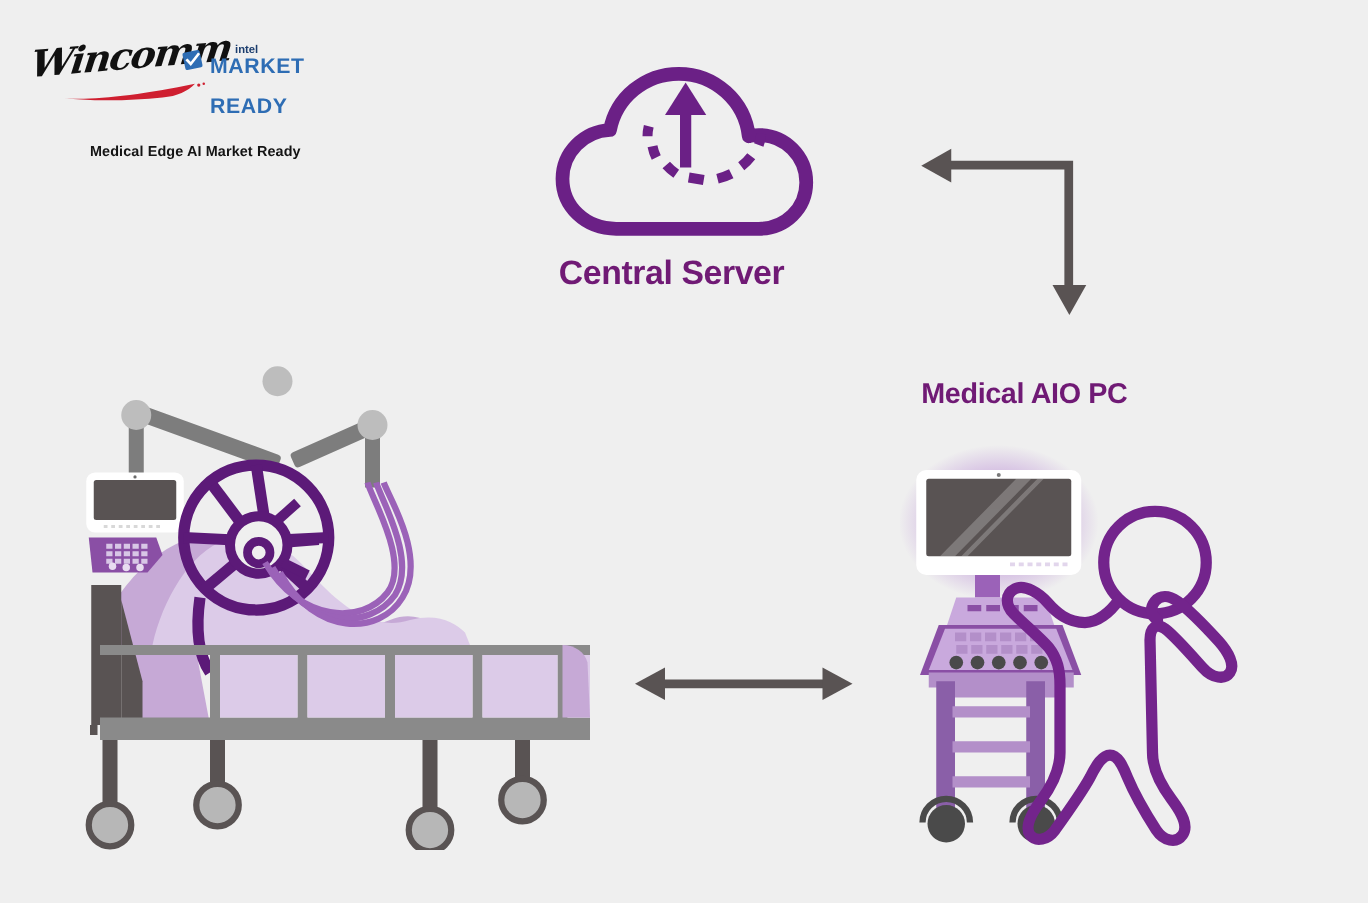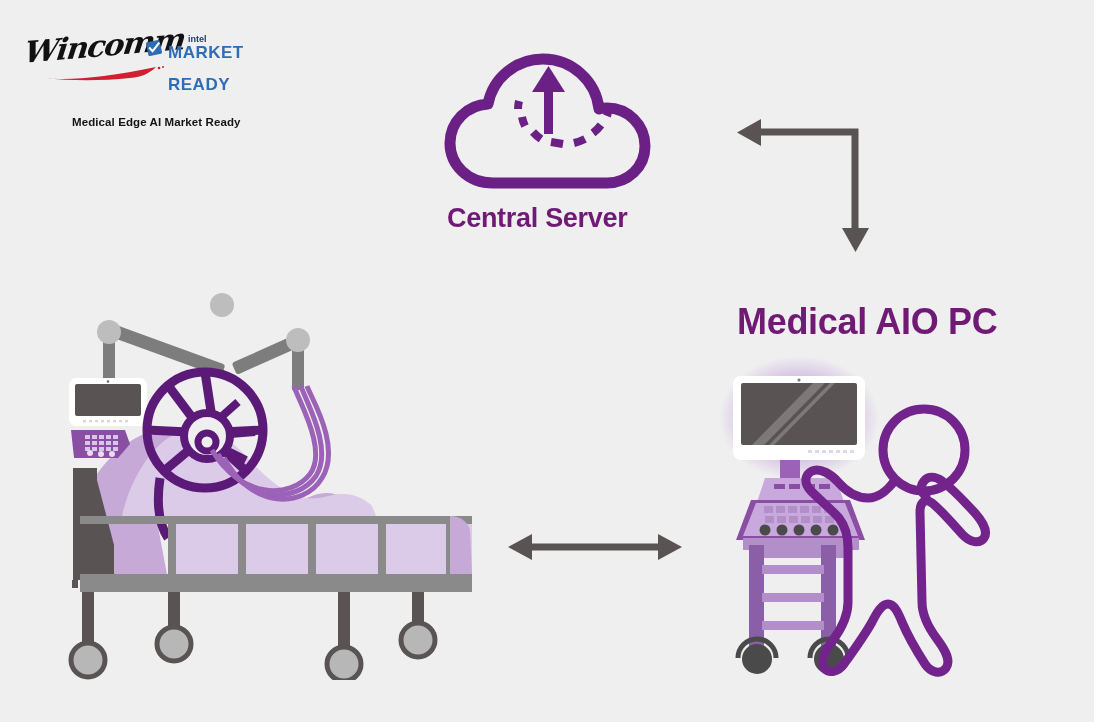--- a/index.html
+++ b/index.html
@@ -97,21 +97,21 @@
     font-weight: bold;
     white-space: nowrap;
   }
   #label-central-server {
     left: 447px; top: 203px;
     font-size: 27px;
     letter-spacing: -0.3px;
   }
   #label-aio {
     left: 737px; top: 301px;
-    font-size: 36px;
+    font-size: 23px;
     letter-spacing: -0.3px;
   }
 
   
   #cloud-icon { left: 441px; top: 40px; width: 215px; height: 150px; }
   #arrow-corner { left: 725px; top: 115px; width: 155px; height: 145px; }
   #arrow-horizontal { left: 505px; top: 530px; width: 180px; height: 34px; }
   #bed-illustration { left: 60px; top: 290px; width: 420px; height: 390px; }
   #aio-illustration { left: 720px; top: 350px; width: 310px; height: 330px; }
 </style>

